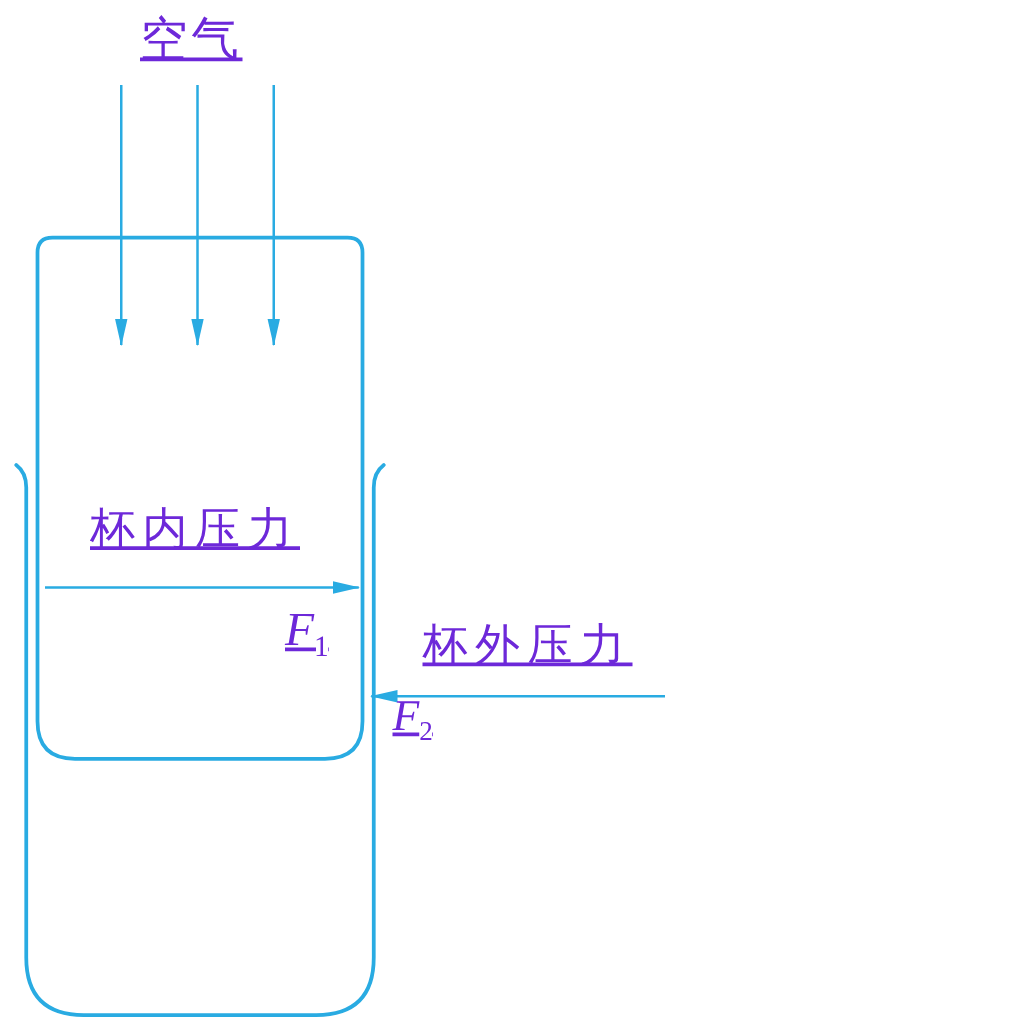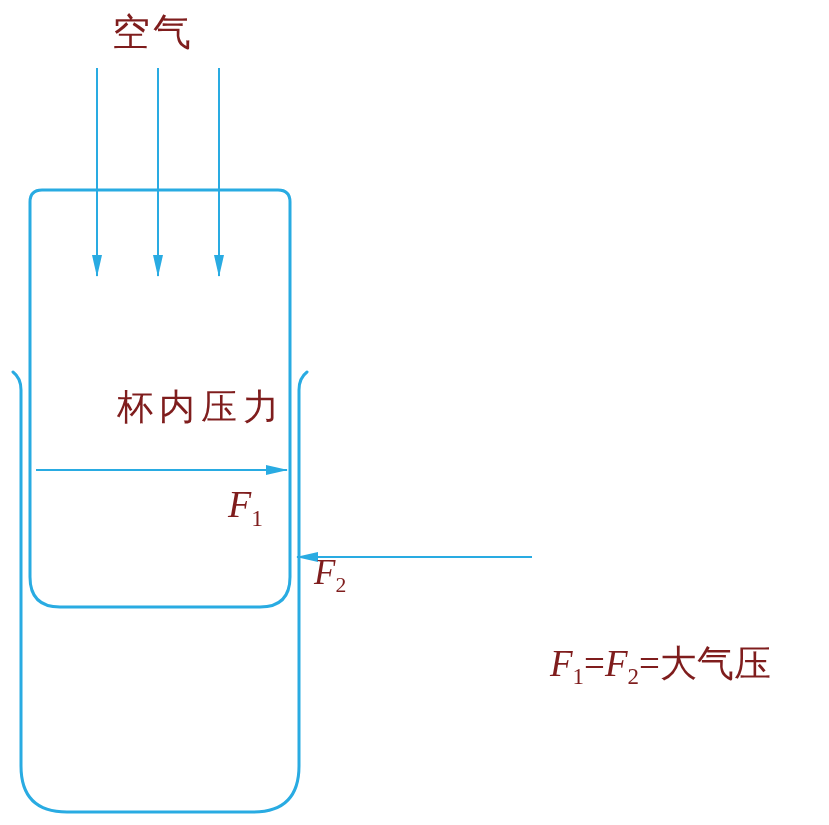--- a/index.html
+++ b/index.html
@@ -23,27 +23,28 @@
     stroke-linecap: round;
   }
   .arrow {
     stroke: var(--line-color, #29abe2);
     stroke-width: 2;
     fill: none;
   }
   .arrowhead-fill { fill: var(--line-color, #29abe2); }
   .label {
     position: absolute;
-    color: #7f1d1d;
+    color: #6d28d9;
     font-size: 36px;
     line-height: 1.1;
     white-space: nowrap;
+    text-decoration: underline;
   }
   .label.air      { left: 112px; top: 12px;  font-size: 38px; letter-spacing: 3px; }
-  .label.inside   { left: 72px;  top: 388px; letter-spacing: 6px; margin-left: 45px; }
+  .label.inside   { left: 72px;  top: 404px; letter-spacing: 6px; }
   .label.f1       { left: 228px; top: 484px; font-size: 38px; }
   .label.outside  { left: 338px; top: 497px; letter-spacing: 6px; }
   .label.f2       { left: 314px; top: 554px; font-size: 35px; }
   .label.equation { left: 550px; top: 644px; font-size: 37px; }
   .fvar { font-style: italic; }
   sub { font-size: 0.62em; line-height: 0; }
 </style>
 </head>
 <body>
 
@@ -68,18 +69,18 @@
 
     <line class="arrow" x1="532" y1="557" x2="297" y2="557" marker-end="url(#arrowhead)"></line>
   </svg>
 
   <div class="label air">空气</div>
 
   <div class="label inside">杯内压力</div>
 
   <div class="label f1"><span class="fvar">F</span><sub>1</sub></div>
 
+  <div class="label outside">杯外压力</div>
 
   <div class="label f2"><span class="fvar">F</span><sub>2</sub></div>
 
-  <div class="label equation"><span class="fvar">F</span><sub>1</sub><span>=</span><span class="fvar">F</span><sub>2</sub><span>=</span><span>大气压</span></div>
 
 </div>
 
 </body></html>

